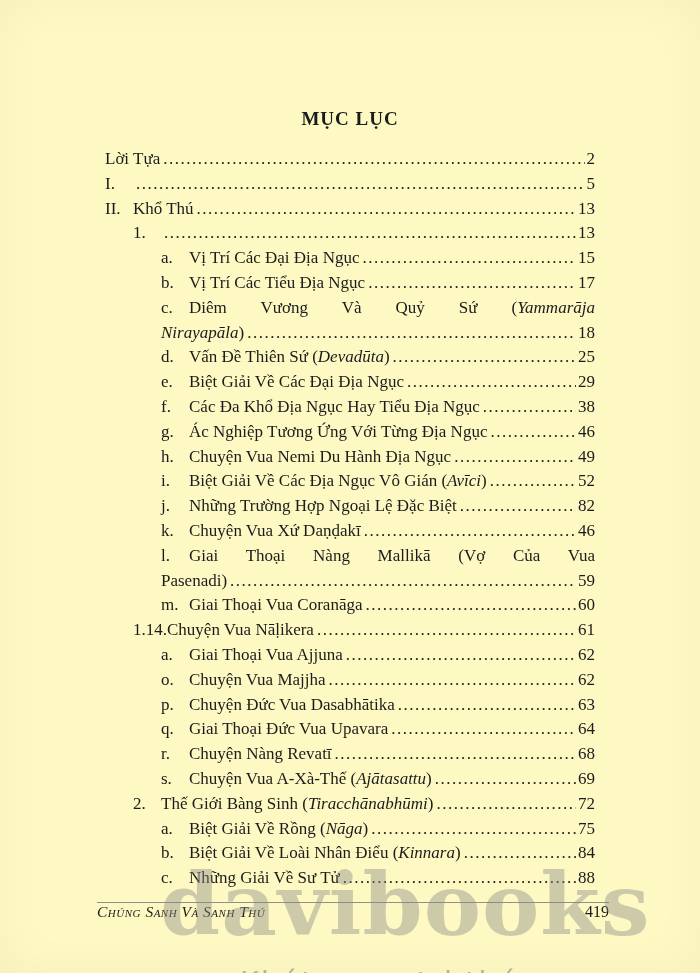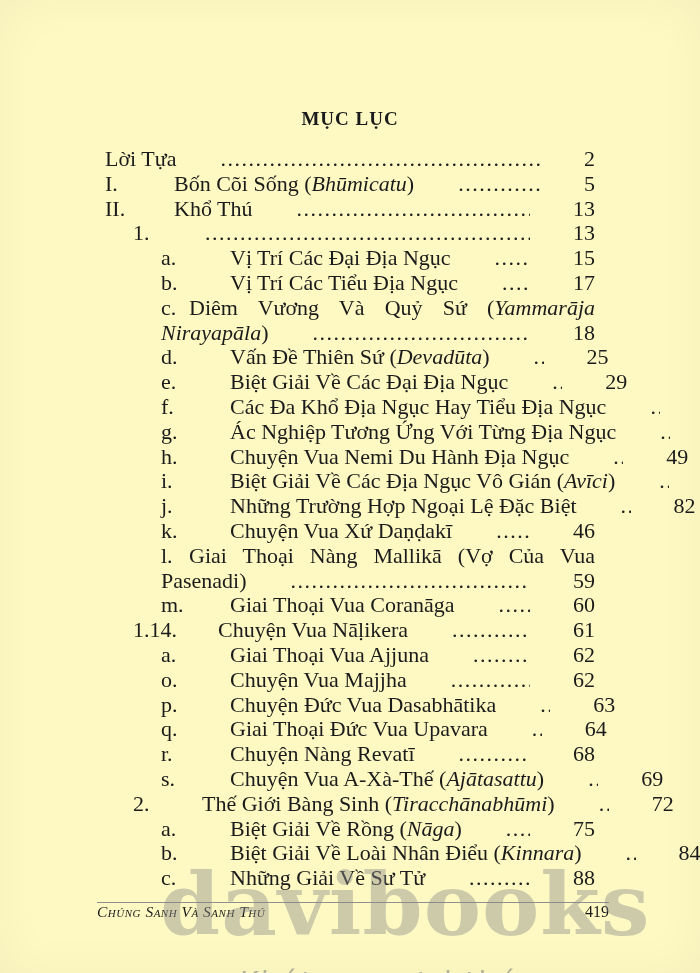--- a/index.html
+++ b/index.html
@@ -9,21 +9,21 @@
     font-family:"Liberation Serif","DejaVu Serif",serif;color:#1b1b1b;
     box-shadow:inset 0 0 50px rgba(0,0,0,0.04);
   }
   .content{position:absolute;left:105px;top:106px;width:490px;}
   .title{
     text-align:center;font-size:19px;font-weight:bold;letter-spacing:1px;
     line-height:26px;margin-bottom:15px;
   }
   .toc-list{width:100%;}
   .toc-entry{margin:0;}
-  .toc-line{line-height:24.8px;font-size:22px;gap:41px;}
+  .toc-line{line-height:24.8px;font-size:17px;}
   .toc-line.last{display:flex;align-items:baseline;}
   .toc-line.wrap{text-align:justify;text-align-last:justify;}
   .marker{display:inline-block;min-width:28px;flex:0 0 auto;}
   .toc-text{flex:0 1 auto;white-space:nowrap;}
   .toc-line.wrap .toc-text{white-space:normal;}
   .leader{
     flex:1 1 0;min-width:10px;overflow:hidden;white-space:nowrap;
     letter-spacing:1.5px;margin-left:3px;margin-right:2px;color:#222;
   }
   .pagenum{flex:0 0 auto;}
@@ -60,21 +60,20 @@
         <div class="toc-entry" style="padding-left: 0px;">
           <div class="toc-line last">
             <span class="toc-text"><span>Lời Tựa</span></span>
             <span class="leader">....................................................................................................................................................................................</span>
             <span class="pagenum">2</span>
           </div>
         </div>
         <div class="toc-entry" style="padding-left: 0px;">
           <div class="toc-line last">
             <span class="marker">I.</span>
-            <span class="toc-text"><span>Bốn Cõi Sống (</span><i>Bhūmicatu</i><span>)</span></span>
             <span class="leader">....................................................................................................................................................................................</span>
             <span class="pagenum">5</span>
           </div>
         </div>
         <div class="toc-entry" style="padding-left: 0px;">
           <div class="toc-line last">
             <span class="marker">II.</span>
             <span class="toc-text"><span>Khổ Thú</span></span>
             <span class="leader">....................................................................................................................................................................................</span>
             <span class="pagenum">13</span>

